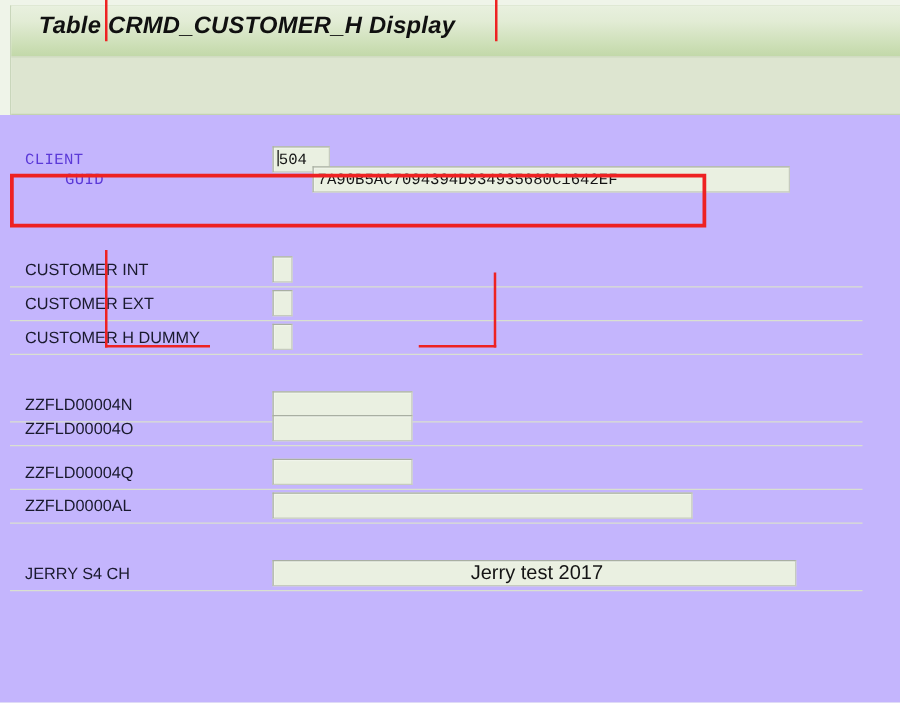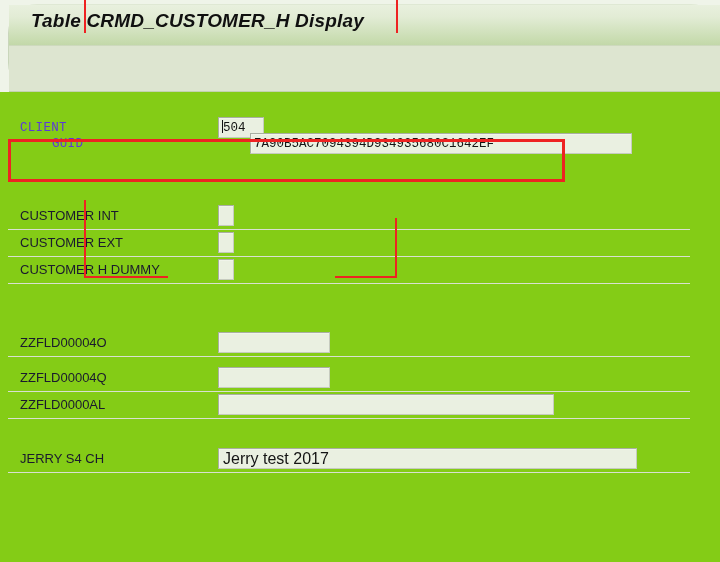--- a/index.html
+++ b/index.html
@@ -27,21 +27,20 @@
   
   .header-wrap {
     position: absolute;
     left: 8px;
     top: 4px;
     width: 712px;
     height: 88px;
     box-sizing: border-box;
     border-left: 1px solid #c9d6bb;
     border-top: 1px solid #dfe8d4;
-    border-radius: 29px;
   }
   .title-band {
     position: absolute;
     left: 0; top: 0;
     width: 712px;
     height: 40px;
     background: linear-gradient(to bottom, #e8f0de 0%, #e2ecd5 30%, #c8dcb0 88%, #c2d8a9 100%);
     box-sizing: border-box;
   }
   .title-text {
@@ -67,21 +66,21 @@
     box-sizing: border-box;
   }
 
   
   .form-area {
     position: absolute;
     left: 0;
     top: 92px;
     width: 720px;
     height: 470px;
-    background: #84cc16;
+    background: #c4b5fd;
   }
 
   .field-row {
     position: absolute;
     left: 8px;
     height: 27px;
     width: 682px;
     box-sizing: border-box;
   }
   .field-row .sep {
@@ -185,36 +184,41 @@
       <div class="field-row" style="top: 165px;">
         <div class="sep"></div>
         <div class="field-label">CUSTOMER H DUMMY</div>
         <div class="field-input sans" style="left: 210px; width: 16px;"><span></span></div>
       </div>
       <div class="field-row" style="top: 138px;">
         <div class="sep"></div>
         <div class="field-label">CUSTOMER EXT</div>
         <div class="field-input sans" style="left: 210px; width: 16px;"><span></span></div>
       </div>
+      <div class="field-row" style="top: 219px;">
+        <div class="sep"></div>
+        <div class="field-label">ZZFLD00004N</div>
+        <div class="field-input sans" style="left: 210px; width: 112px;"><span></span></div>
+      </div>
       <div class="field-row" style="top: 238px;">
         <div class="sep"></div>
         <div class="field-label">ZZFLD00004O</div>
         <div class="field-input sans" style="left: 210px; width: 112px;"><span></span></div>
       </div>
       <div class="field-row" style="top: 273px;">
         <div class="sep"></div>
         <div class="field-label">ZZFLD00004Q</div>
         <div class="field-input sans" style="left: 210px; width: 112px;"><span></span></div>
       </div>
       <div class="field-row" style="top: 300px;">
         <div class="sep"></div>
         <div class="field-label">ZZFLD0000AL</div>
         <div class="field-input sans" style="left: 210px; width: 336px;"><span></span></div>
       </div>
-      <div class="field-row" style="top: 354px;">
+      <div class="field-row" style="top: 354px; text-align: center;">
         <div class="sep"></div>
         <div class="field-label">JERRY S4 CH</div>
         <div class="field-input sans" style="left: 210px; width: 419px;"><span>Jerry test 2017</span></div>
       </div>
     </div>
 
   <div class="anno-box" id="anno-guid-box" style="left: 8px; top: 139px; width: 557px; height: 43px;"></div>
   <div class="anno" id="anno-vline-left-top" style="left: 84px; top: 0px; width: 2px; height: 33px;"></div>
   <div class="anno" id="anno-vline-right-top" style="left: 396px; top: 0px; width: 2px; height: 33px;"></div>
   <div class="anno" id="anno-bracket-left-v" style="left: 84px; top: 200px; width: 2px; height: 78px;"></div>

